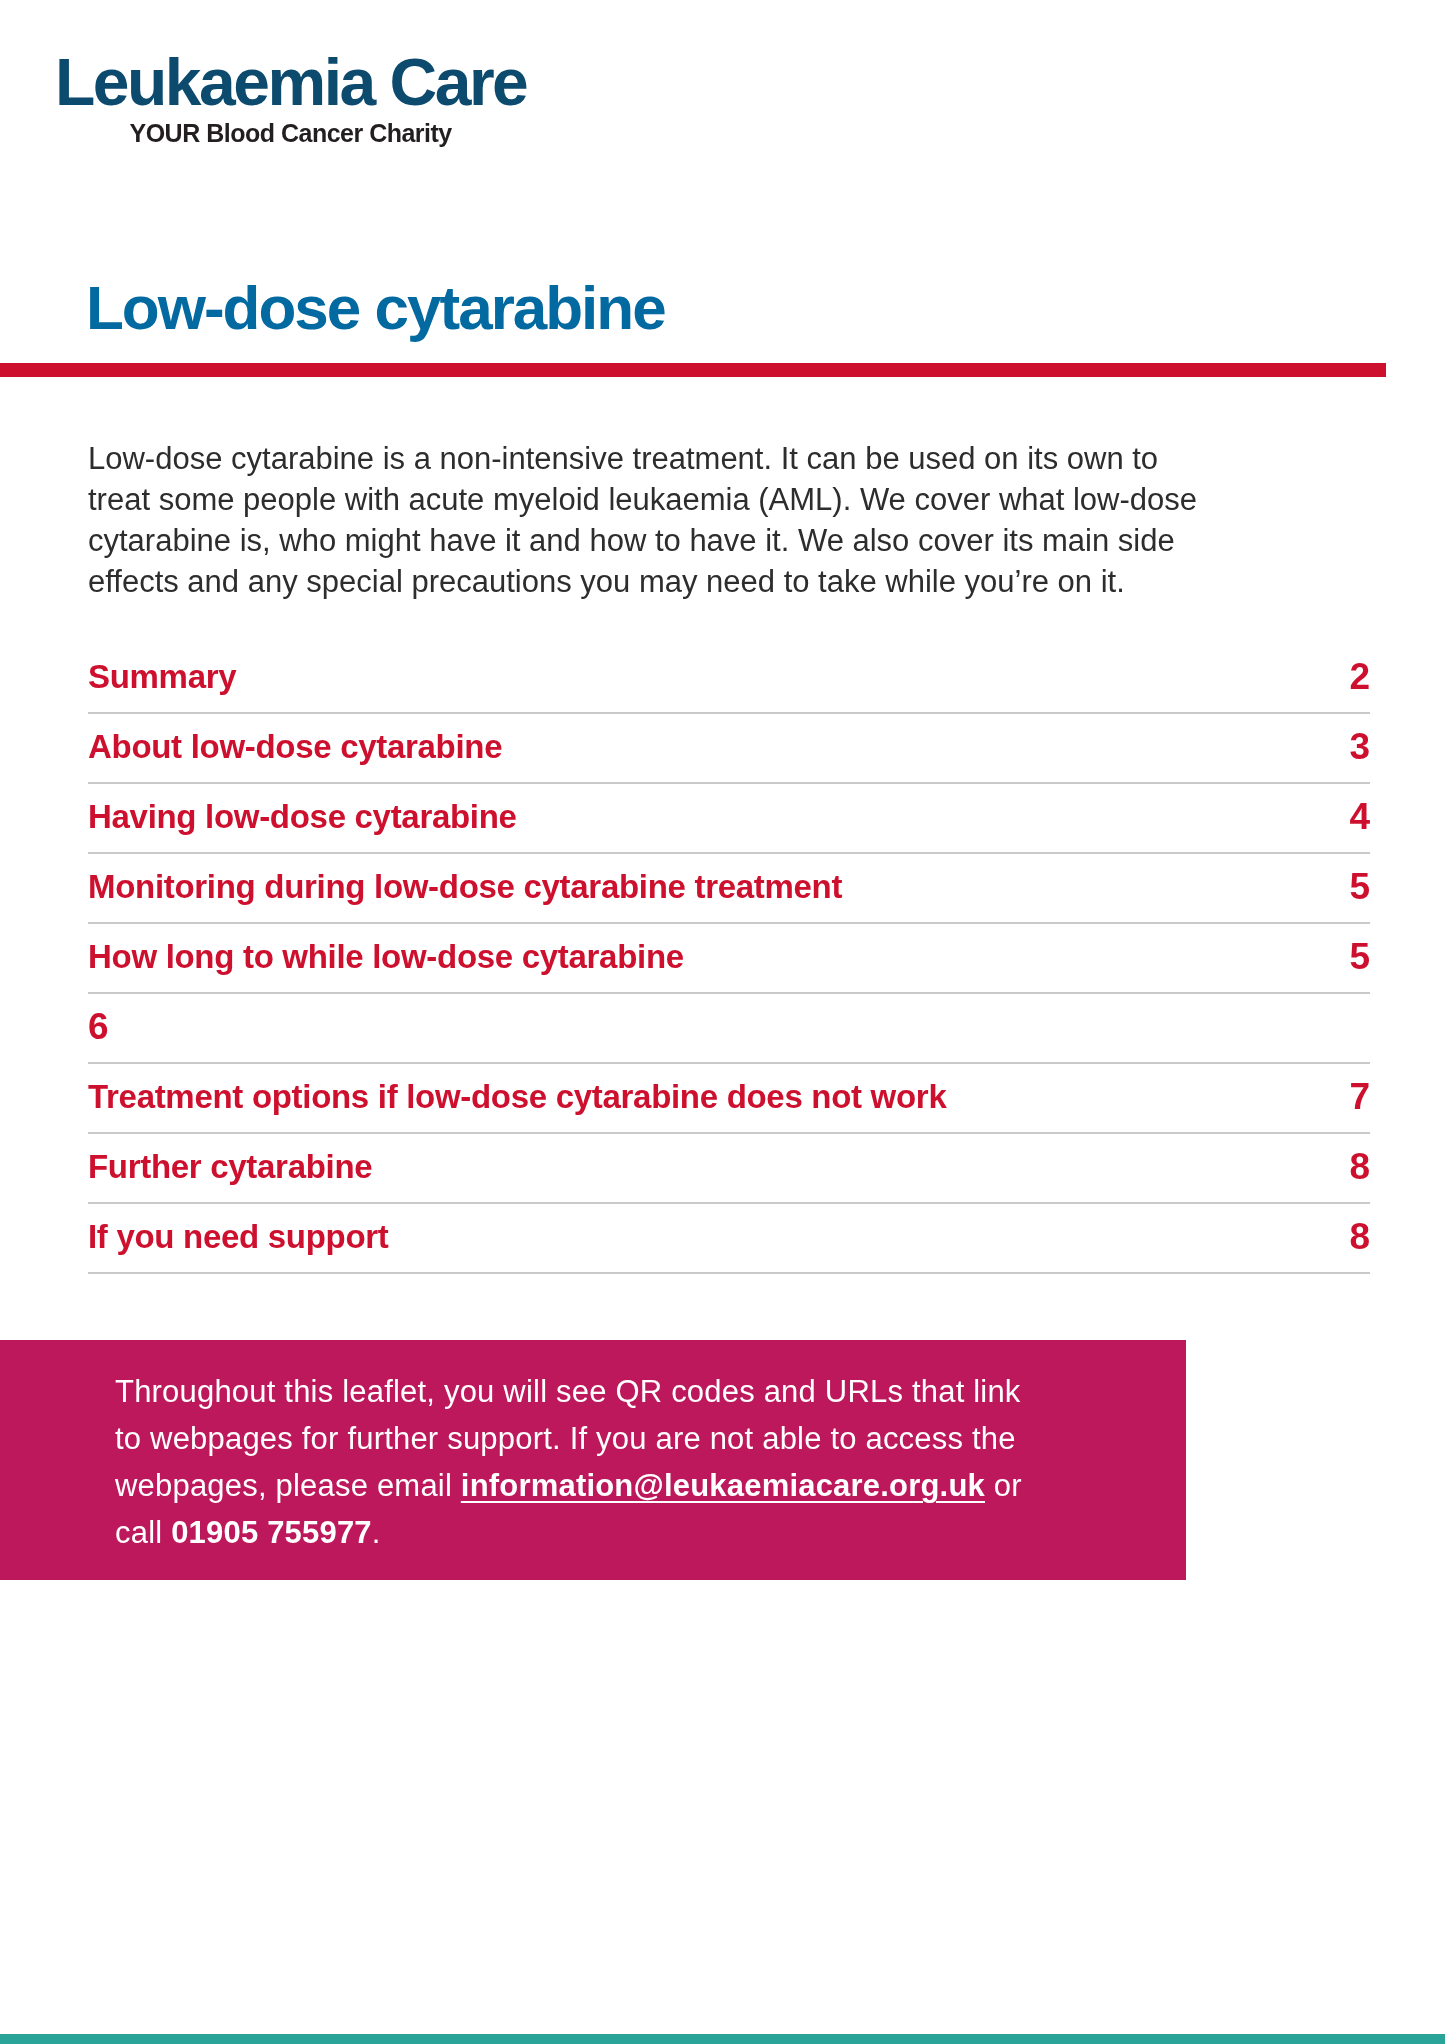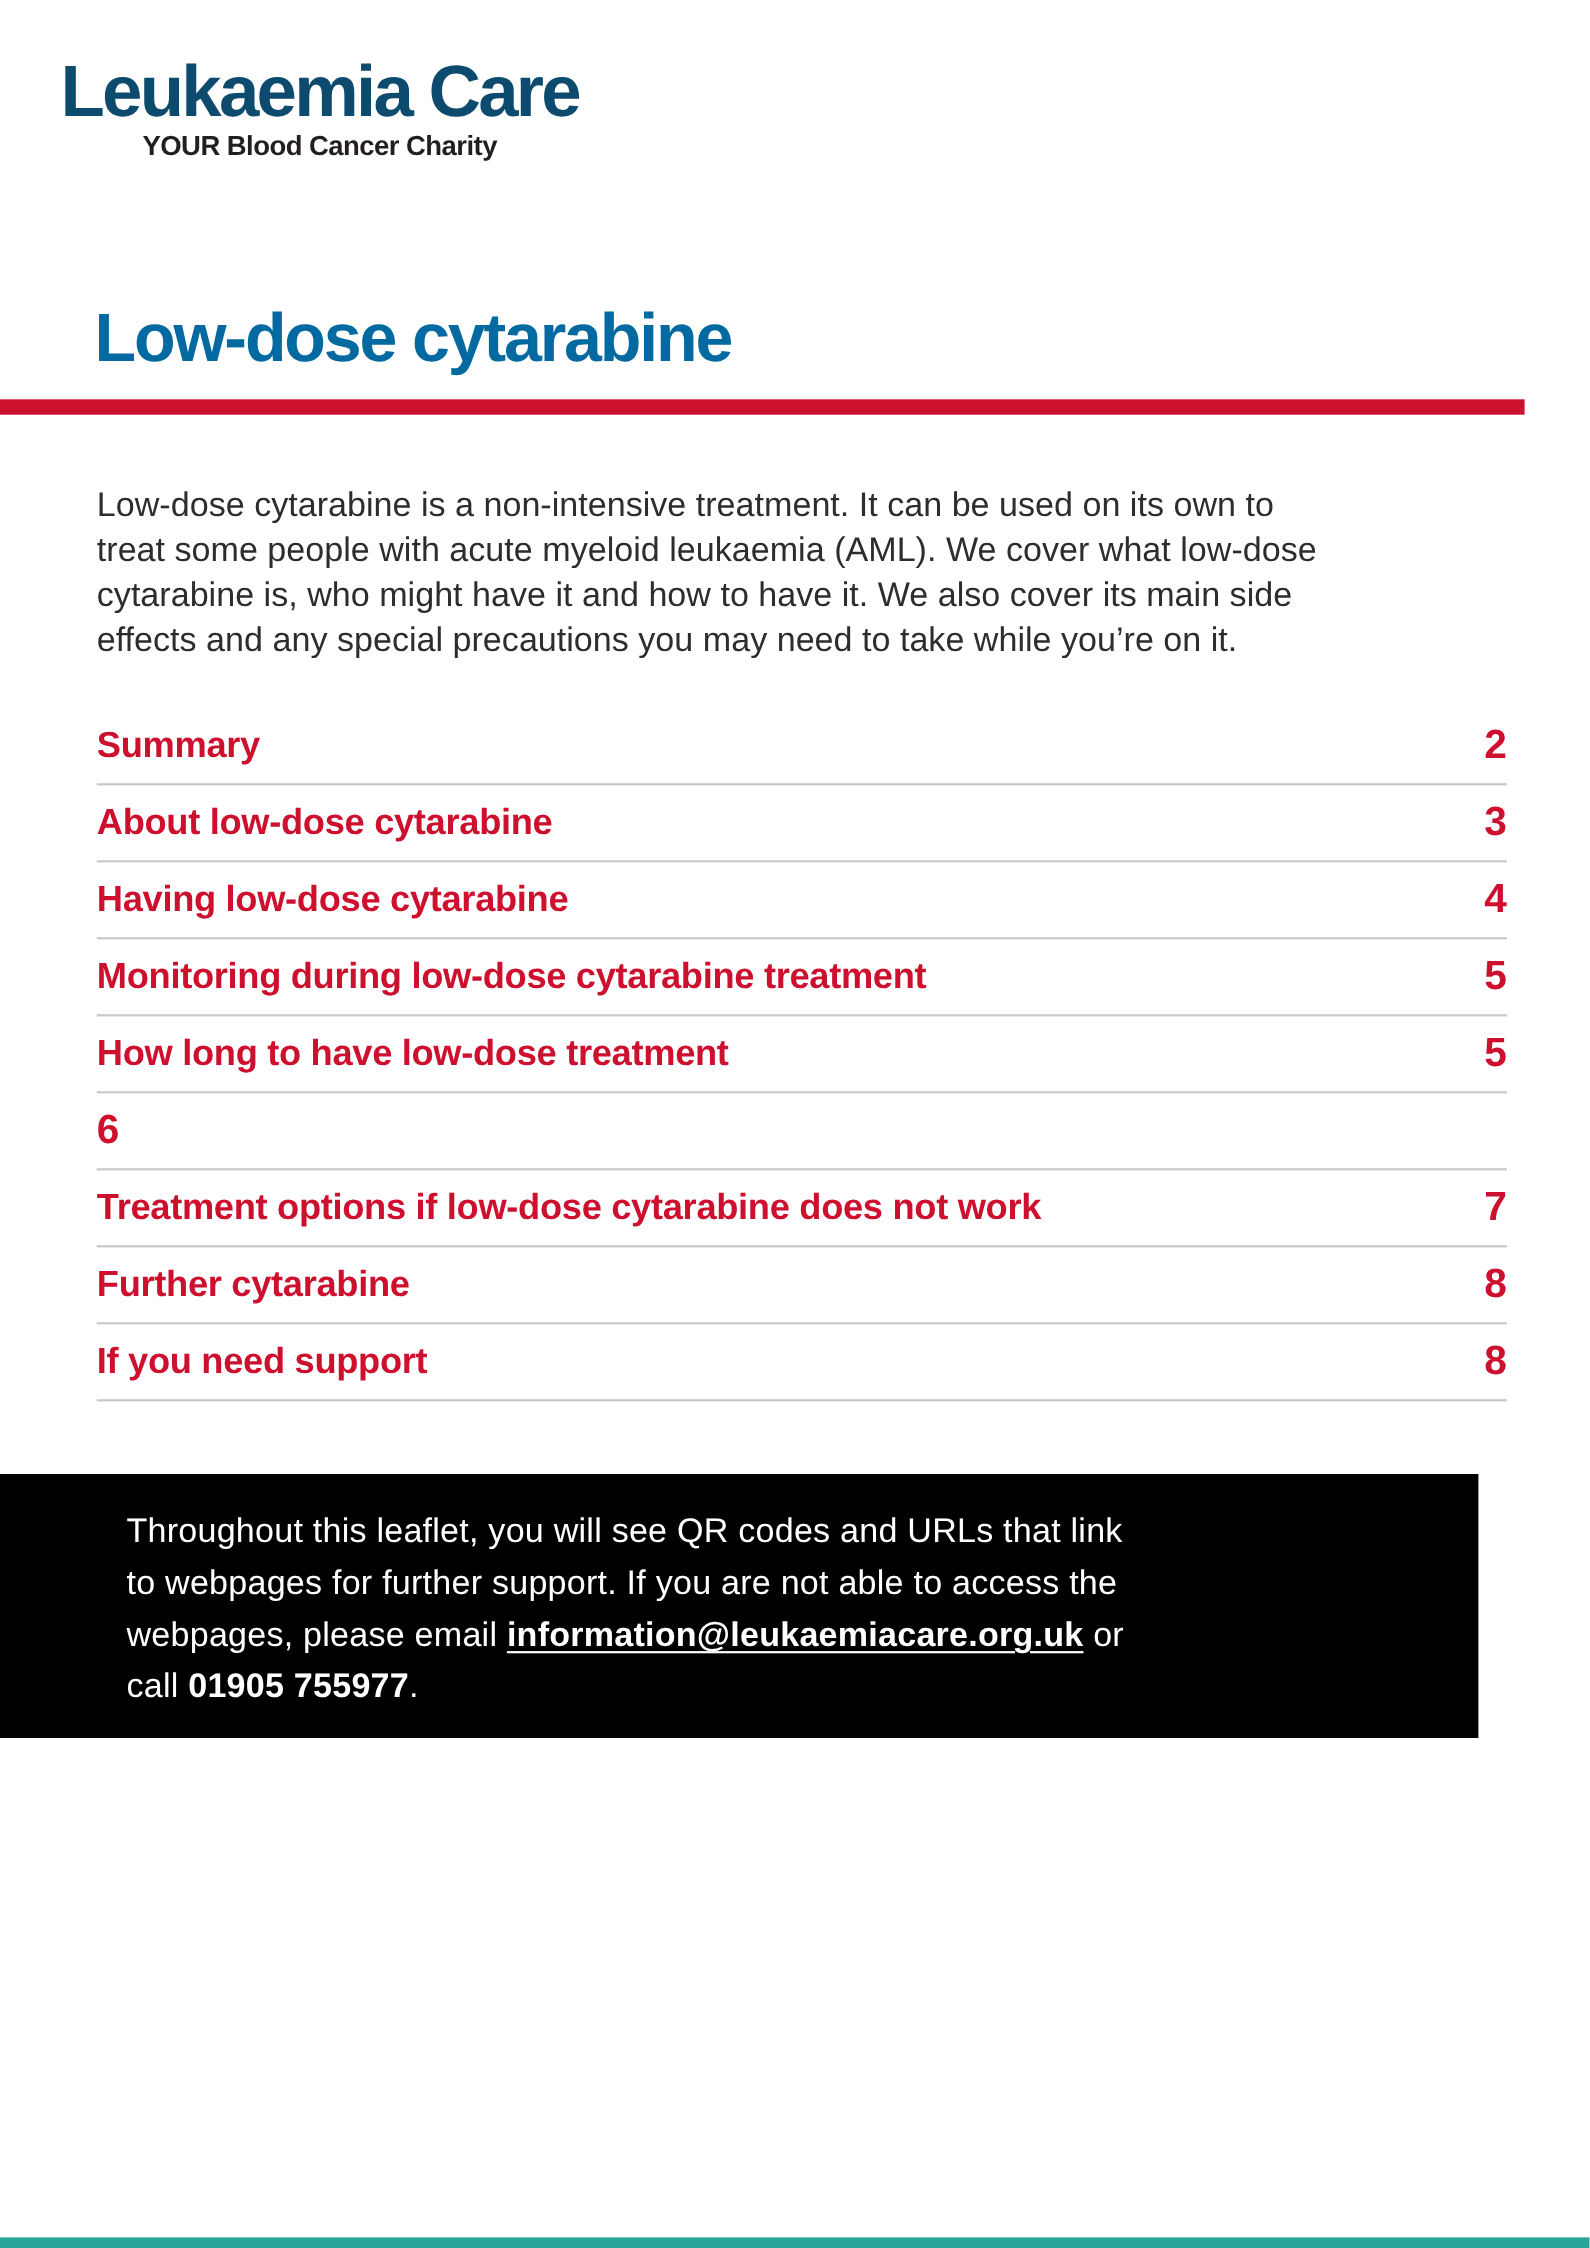--- a/index.html
+++ b/index.html
@@ -97,23 +97,23 @@
     line-height: 38px;
     font-weight: 700;
     color: #CE102F;
   }
 
   
   .info-box {
     position: absolute;
     left: 0;
     top: 1340px;
-    width: 1344px;
+    width: 1186px;
     height: 240px;
-    background: #000000;
+    background: #be185d;
   }
   .info-text {
     padding: 28px 40px 0 115px;
     font-size: 31px;
     line-height: 47px;
     color: #ffffff;
     white-space: pre-line;
     letter-spacing: 0.2px;
   }
   .info-email {
@@ -167,21 +167,21 @@
     </div>
     <div class="toc-row">
       <span class="toc-label">Having low-dose cytarabine</span>
       <span class="toc-page">4</span>
     </div>
     <div class="toc-row">
       <span class="toc-label">Monitoring during low-dose cytarabine treatment</span>
       <span class="toc-page">5</span>
     </div>
     <div class="toc-row">
-      <span class="toc-label">How long to have low-dose treatment</span>
+      <span class="toc-label">How long to while low-dose cytarabine</span>
       <span class="toc-page">5</span>
     </div>
     <div class="toc-row">
       <span class="toc-page">6</span>
     </div>
     <div class="toc-row">
       <span class="toc-label">Treatment options if low-dose cytarabine does not work</span>
       <span class="toc-page">7</span>
     </div>
     <div class="toc-row">

